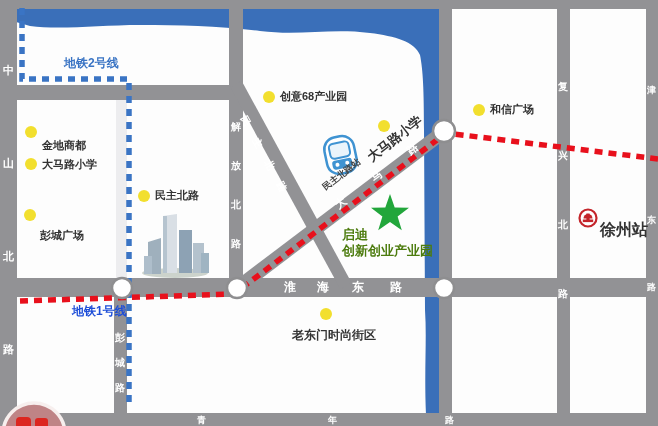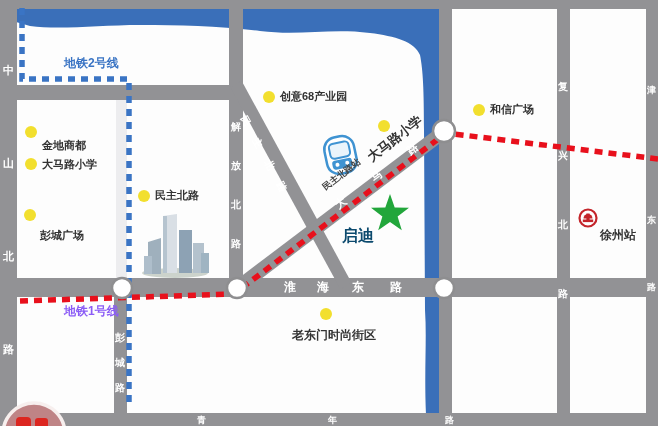--- a/index.html
+++ b/index.html
@@ -28,22 +28,22 @@
   }
   .vroad{display:flex;flex-direction:column;align-items:center;}
   .vroad span{display:block;}
   .zhongshan{left:3px;top:64px;font-size:11px;gap:81px;}
   .jiefang{left:231px;top:121px;gap:27px;}
   .pengchengrd{left:115px;top:332px;gap:13px;}
   .fuxing{left:558px;top:81px;gap:57px;}
   .rot{transform-origin:0 50%;}
   .metro-lbl{position:absolute;z-index:3;font-weight:bold;font-size:12px;white-space:nowrap;margin-left:26px;}
   .line2-lbl{left:38px;top:55px;color:#3a74c4;}
-  .line1-lbl{left:38px;top:303px;color:#8b5cf6;}
-  .hl{position:absolute;z-index:3;font-weight:bold;font-size:16px;color:#0c4a6e;white-space:nowrap;}
+  .line1-lbl{left:46px;top:303px;color:#1d4ed8;}
+  .hl{position:absolute;z-index:3;font-weight:bold;font-size:13px;color:#4d7c0f;white-space:nowrap;}
 </style>
 </head>
 <body>
 
 <div id="map">
 
   <svg id="base" width="658" height="426" viewBox="0 0 658 426">
 
     <rect x="116" y="100" width="11" height="178" fill="#ededef"></rect>
 
@@ -172,17 +172,18 @@
   <div class="lbl" style="left:42px;top:158px;">大马路小学</div>
   <div class="lbl" style="left:40px;top:209px;margin-top:20px;">彭城广场</div>
   <div class="lbl" style="left:155px;top:189px;">民主北路</div>
   <div class="lbl" style="left:280px;top:90px;text-align:right;">创意68产业园</div>
   <div class="lbl" style="left:490px;top:103px;">和信广场</div>
   <div class="lbl" style="left:292px;top:329px;font-size:12px;text-align:right;">老东门时尚街区</div>
 
   <div class="lbl rot" style="left:369px;top:152px;font-size:13px;transform:rotate(-38deg);">大马路小学</div>
   <div class="lbl rot" style="left:324px;top:182px;font-size:9px;color:#444;transform:rotate(-38deg);">民主北路站</div>
 
-  <div class="lbl" style="left:600px;top:229px;font-size:12px;">徐州站</div>
+  <div class="lbl" style="left:600px;top:223px;font-size:16px;">徐州站</div>
 
   <div class="hl" style="left:342px;top:226px;">启迪</div>
+  <div class="hl" style="left:342px;top:242px;">创新创业产业园</div>
 
 </div>
 
 </body></html>

